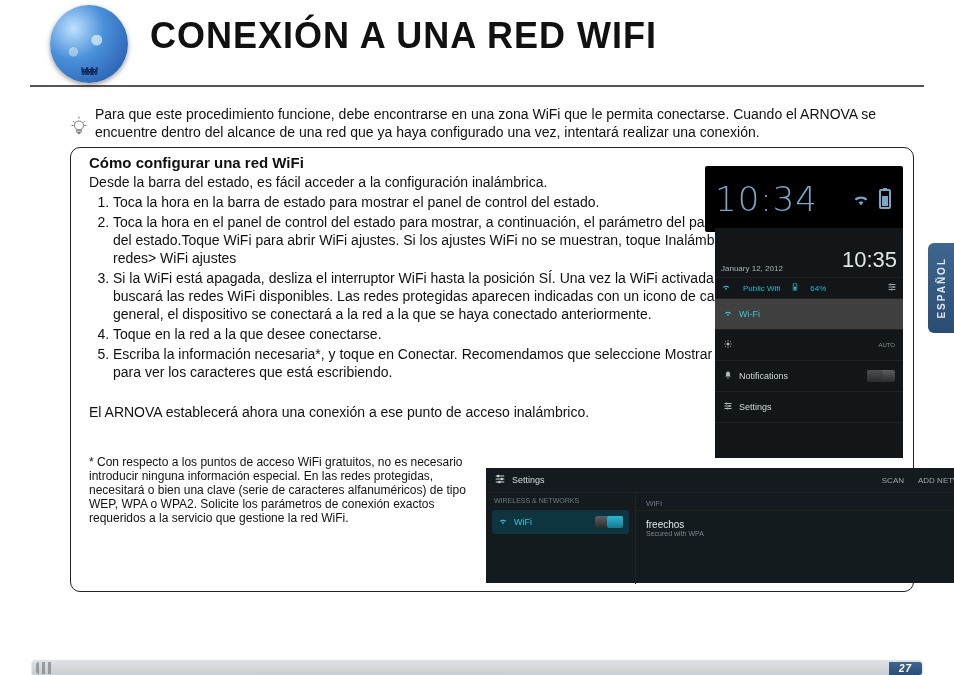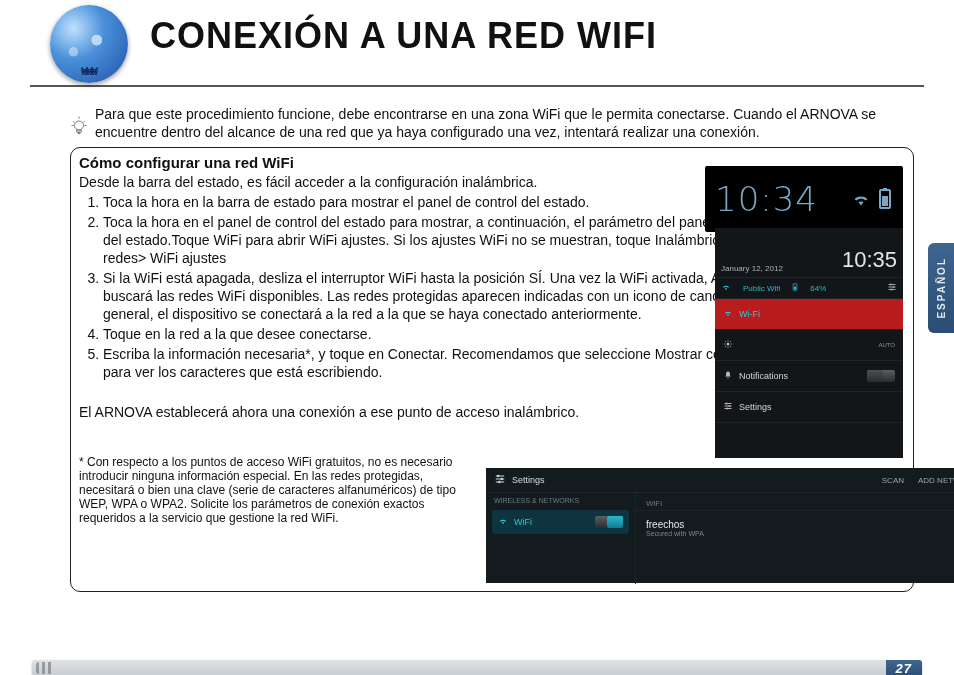--- a/index.html
+++ b/index.html
@@ -79,21 +79,21 @@
     top: 100px;
     width: 18px; height: 24px;
   }
   .bulb svg { width: 100%; height: 100%; }
 
   
   .box {
     margin: 0 40px 0 70px;
     border: 1px solid #222;
     border-radius: 10px;
-    padding: 6px 10px 8px 8px;
+    padding: 6px 10px 8px 18px;
     position: relative;
     height: 445px;
     box-sizing: border-box;
   }
   .box h3 {
     margin: 0 0 2px 0;
     font-size: 15px;
     font-family: "Arial Narrow", Arial, sans-serif;
     font-weight: bold;
     font-stretch: condensed;
@@ -169,21 +169,21 @@
   }
   .sp-status .net { display:flex; align-items:center; gap:12px; }
   .sp-row {
     display: flex; align-items: center;
     height: 30px;
     padding: 0 8px;
     border-bottom: 1px solid #222;
     gap: 6px;
     font-size: 9px;
   }
-  .sp-row.hl { background: #b91c1c; color: #3bc2d6; }
+  .sp-row.hl { background: #404040; color: #3bc2d6; }
   .sp-row .lbl { flex: 1; }
   .toggle {
     width: 28px; height: 12px;
     border-radius: 2px;
     background: linear-gradient(#5a5f62,#2a2d2f);
     display:flex; align-items:center;
     position: relative;
   }
   .toggle.on::after {
     content:""; position:absolute; right:0; top:0; bottom:0;
@@ -267,21 +267,21 @@
     left: 0; right: 0; bottom: 14px;
     height: 16px;
     background: linear-gradient(#e0e3e5, #c7ccd0);
     border-radius: 3px;
     margin: 0 32px;
     display:flex; align-items:center; justify-content:flex-end;
     box-shadow: 0 1px 2px rgba(0,0,0,.3);
   }
   .footer .pg {
     background: linear-gradient(#3e668f,#2b4d74);
-    color:#fff; font-size:13px; font-style: italic; font-weight:bold;
+    color:#fff; font-size:10px; font-style: italic; font-weight:bold;
     padding: 1px 10px;
     border-radius: 0 3px 3px 0;
     letter-spacing: 1px;
   }
   .footer::before {
     content:"";
     position:absolute; left:4px; top:2px; bottom:2px; width:40px;
     background:
       linear-gradient(90deg, #6b7278 0 3px, transparent 3px 6px,
                               #6b7278 6px 9px, transparent 9px 12px,

